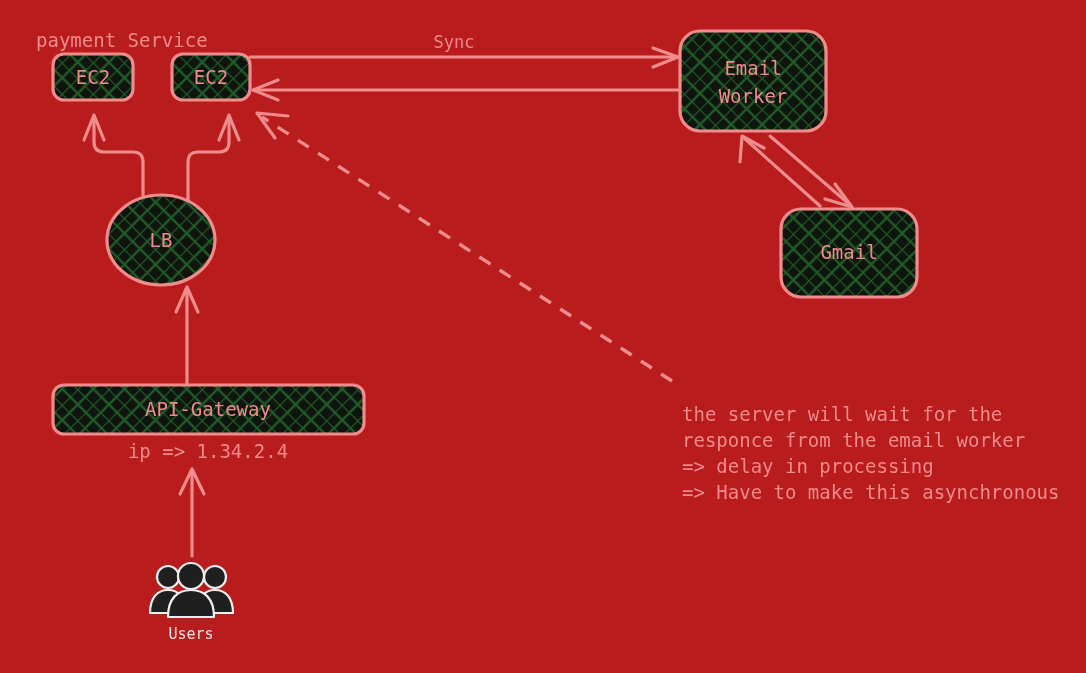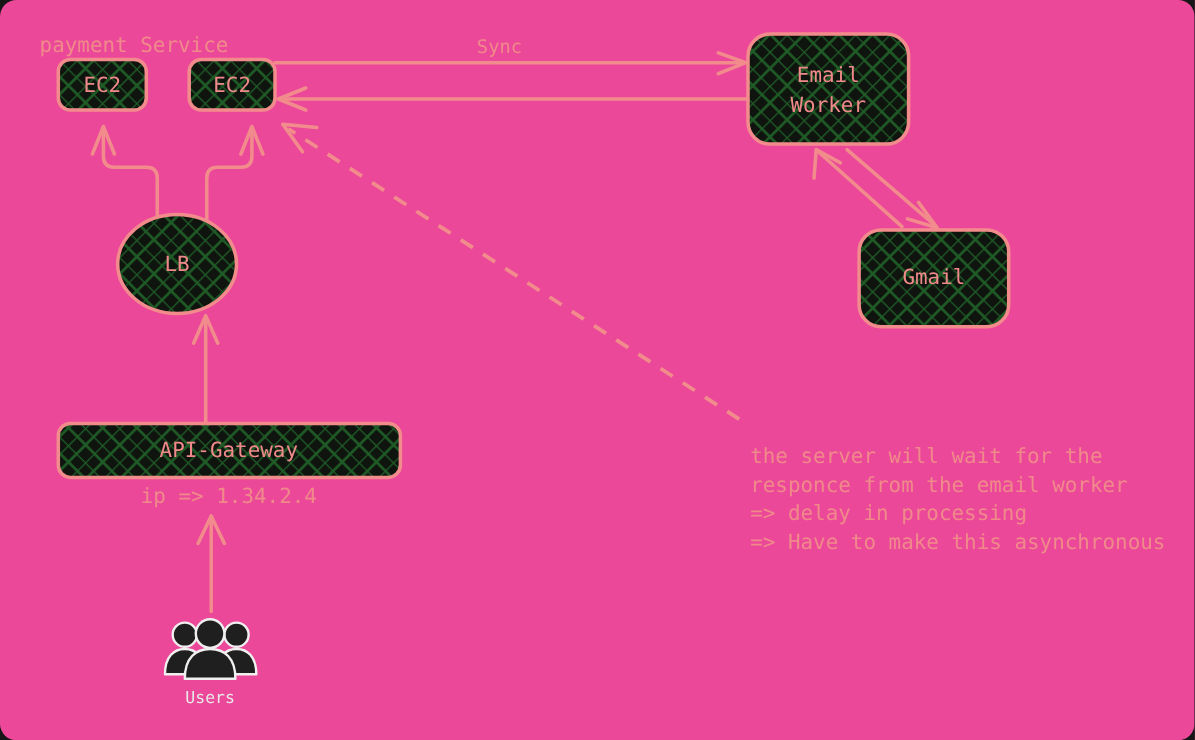--- a/index.html
+++ b/index.html
@@ -11,22 +11,21 @@
   body {
     width: 1086px;
     height: 673px;
     overflow: hidden;
     font-family: "DejaVu Sans Mono", "Liberation Mono", monospace;
   }
   #canvas-root {
     position: relative;
     width: 1086px;
     height: 673px;
-    background: #ec4899;
-    border-radius: 15px;
+    background: #b91c1c;
   }
   svg.diagram-layer {
     position: absolute;
     left: 0;
     top: 0;
     width: 1086px;
     height: 673px;
     display: block;
   }
   .node-label {

